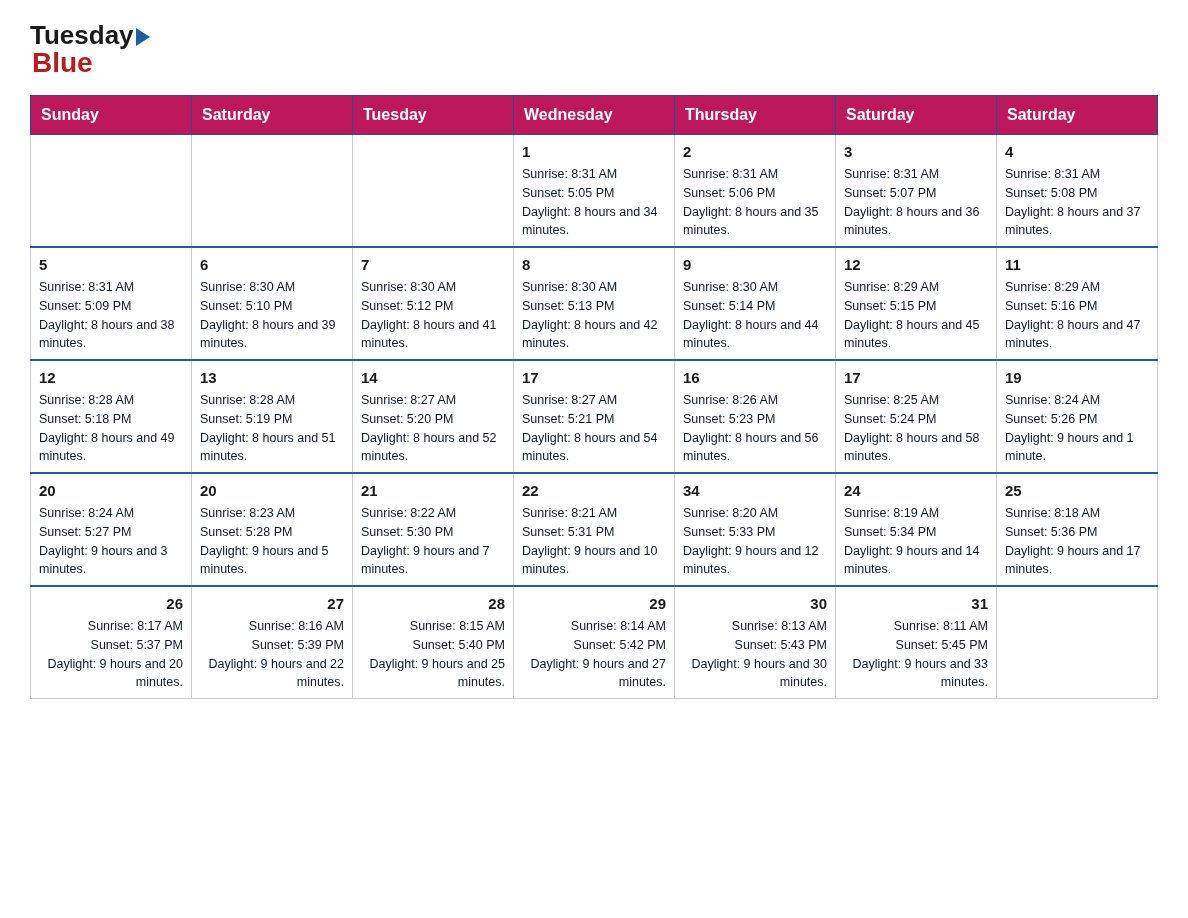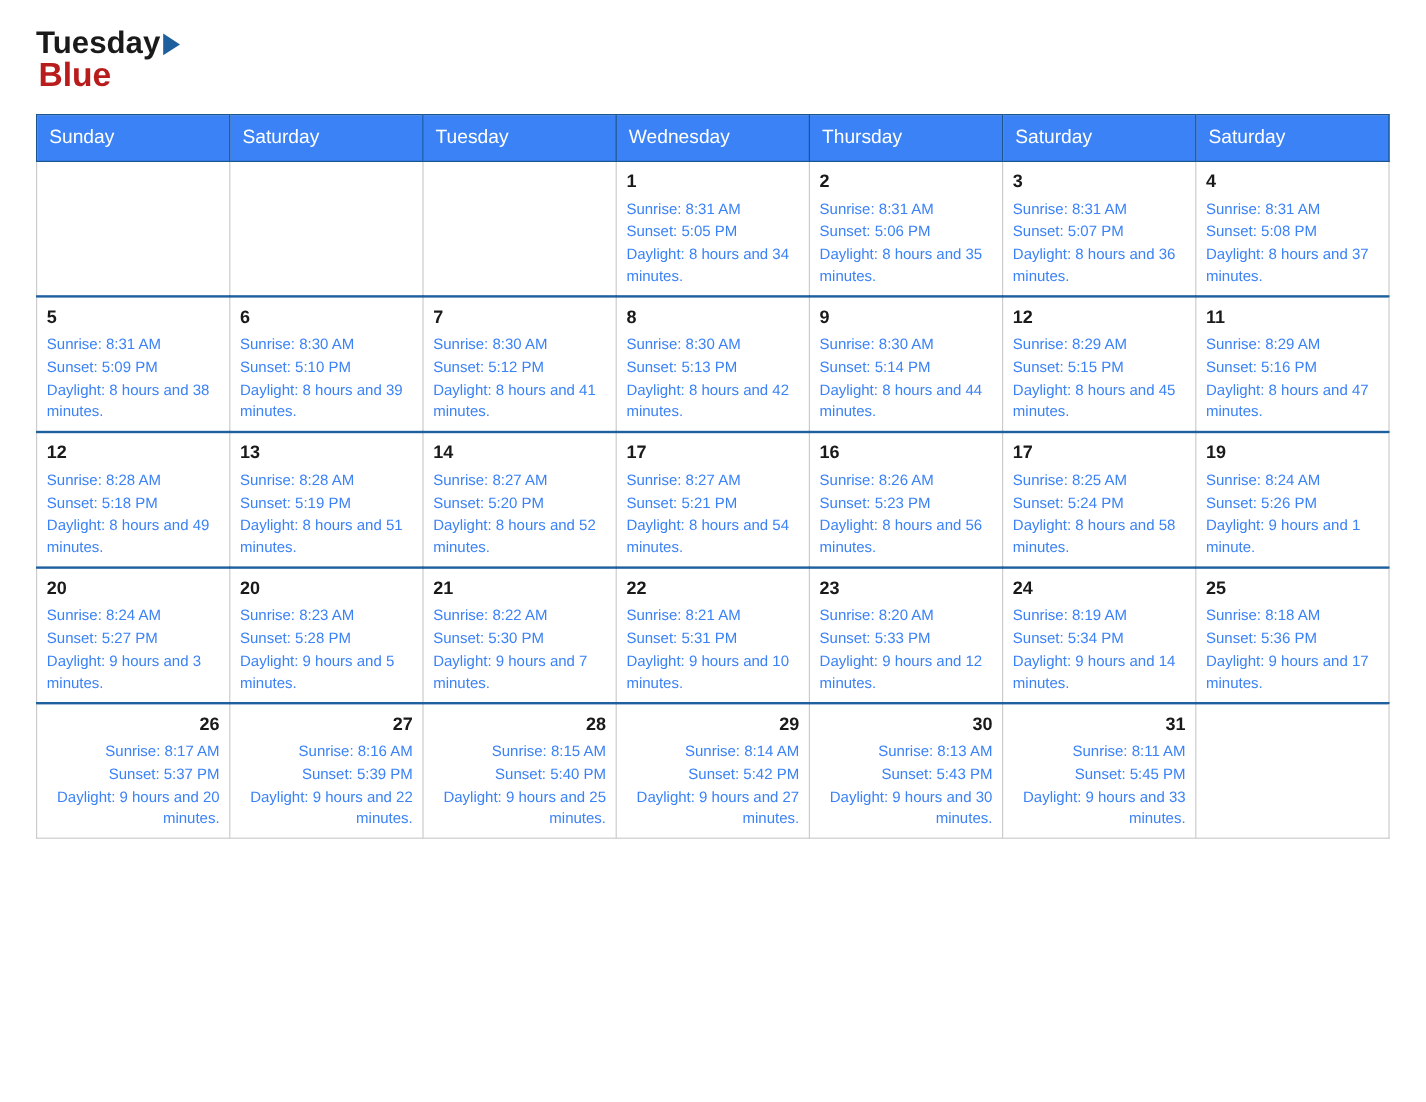--- a/index.html
+++ b/index.html
@@ -59,24 +59,24 @@
       font-weight: normal;
       color: #333;
       margin-top: 4px;
     }
     .calendar {
       width: 100%;
       border-collapse: collapse;
       border: 1px solid #999;
     }
     .calendar thead tr th {
-      background-color: #3b82f6;
+      background-color: #be185d;
       color: #fff;
       font-size: 16px;
-      font-weight: normal;
+      font-weight: bold;
       padding: 10px 10px;
       text-align: left;
       border: 1px solid #1a5590;
     }
     .calendar tbody tr td {
       vertical-align: top;
       width: 14.28%;
       padding: 6px 8px;
       border: 1px solid #ccc;
       font-size: 13px;
@@ -85,21 +85,21 @@
       min-height: 100px;
     }
     .calendar tbody tr td .day-num {
       font-size: 15px;
       font-weight: bold;
       color: #1a1a1a;
       display: block;
       margin-bottom: 3px;
     }
     .calendar tbody tr td .sun-info {
-      color: #3b82f6;
+      color: #0f172a;
       font-size: 12.5px;
       line-height: 1.5;
     }
     .calendar tbody tr td.empty {
       background: #fff;
     }
     .calendar tbody tr {
       border-bottom: 2px solid #1e5f9e;
     }
     .calendar tbody tr:last-child {
@@ -228,21 +228,21 @@
         </td>
         <td>
           <span class="day-num">21</span>
           <div class="sun-info">Sunrise: 8:22 AM<br>Sunset: 5:30 PM<br>Daylight: 9 hours and 7 minutes.</div>
         </td>
         <td>
           <span class="day-num">22</span>
           <div class="sun-info">Sunrise: 8:21 AM<br>Sunset: 5:31 PM<br>Daylight: 9 hours and 10 minutes.</div>
         </td>
         <td>
-          <span class="day-num">23</span>
+          <span class="day-num">34</span>
           <div class="sun-info">Sunrise: 8:20 AM<br>Sunset: 5:33 PM<br>Daylight: 9 hours and 12 minutes.</div>
         </td>
         <td>
           <span class="day-num">24</span>
           <div class="sun-info">Sunrise: 8:19 AM<br>Sunset: 5:34 PM<br>Daylight: 9 hours and 14 minutes.</div>
         </td>
         <td>
           <span class="day-num">25</span>
           <div class="sun-info">Sunrise: 8:18 AM<br>Sunset: 5:36 PM<br>Daylight: 9 hours and 17 minutes.</div>
         </td>

